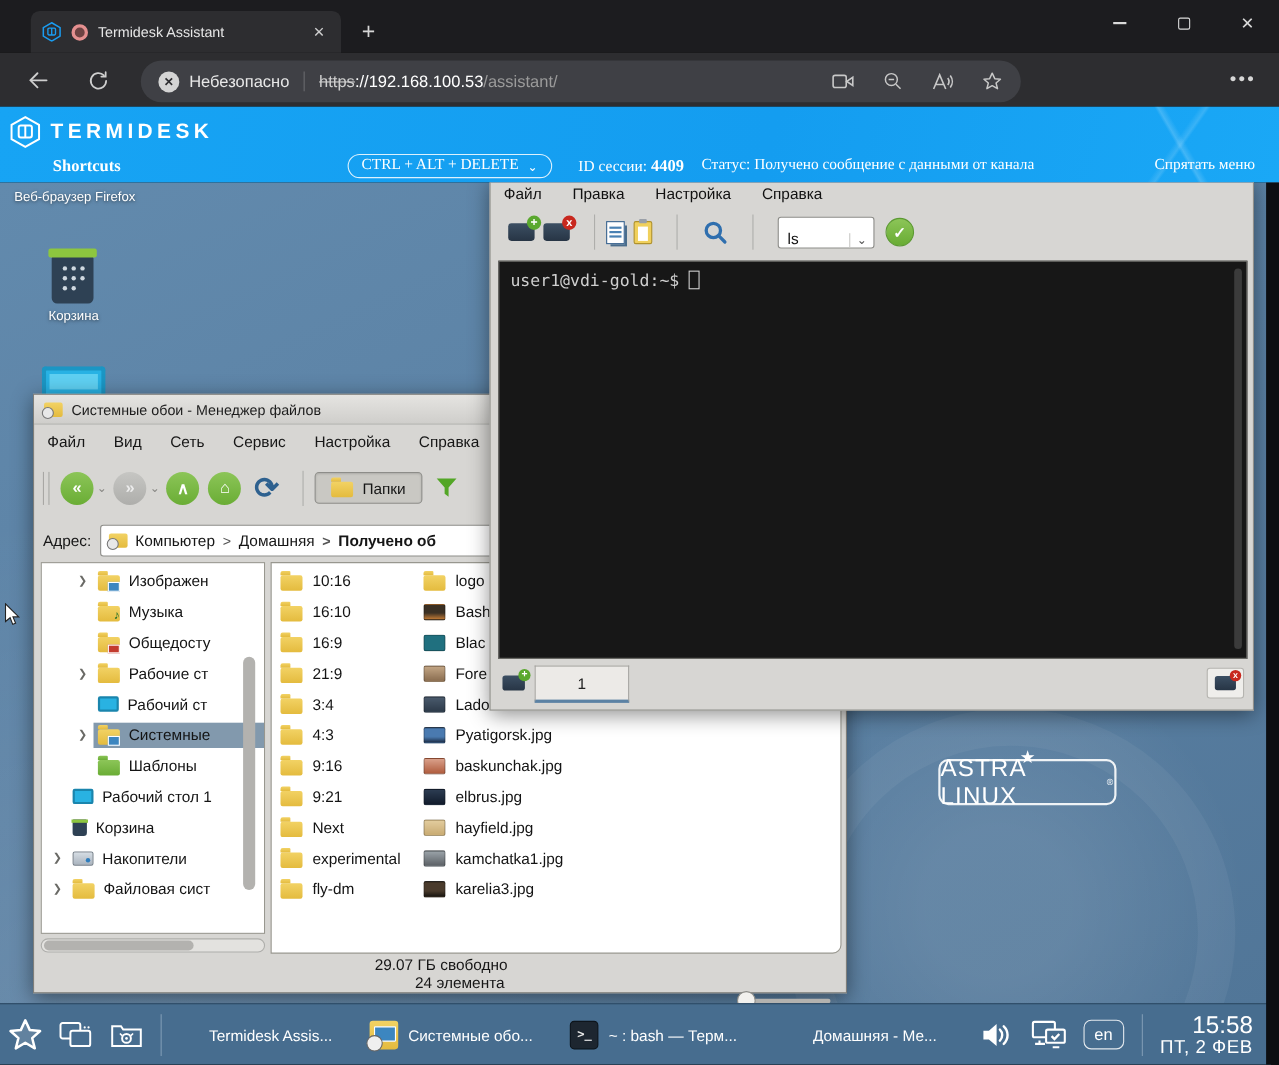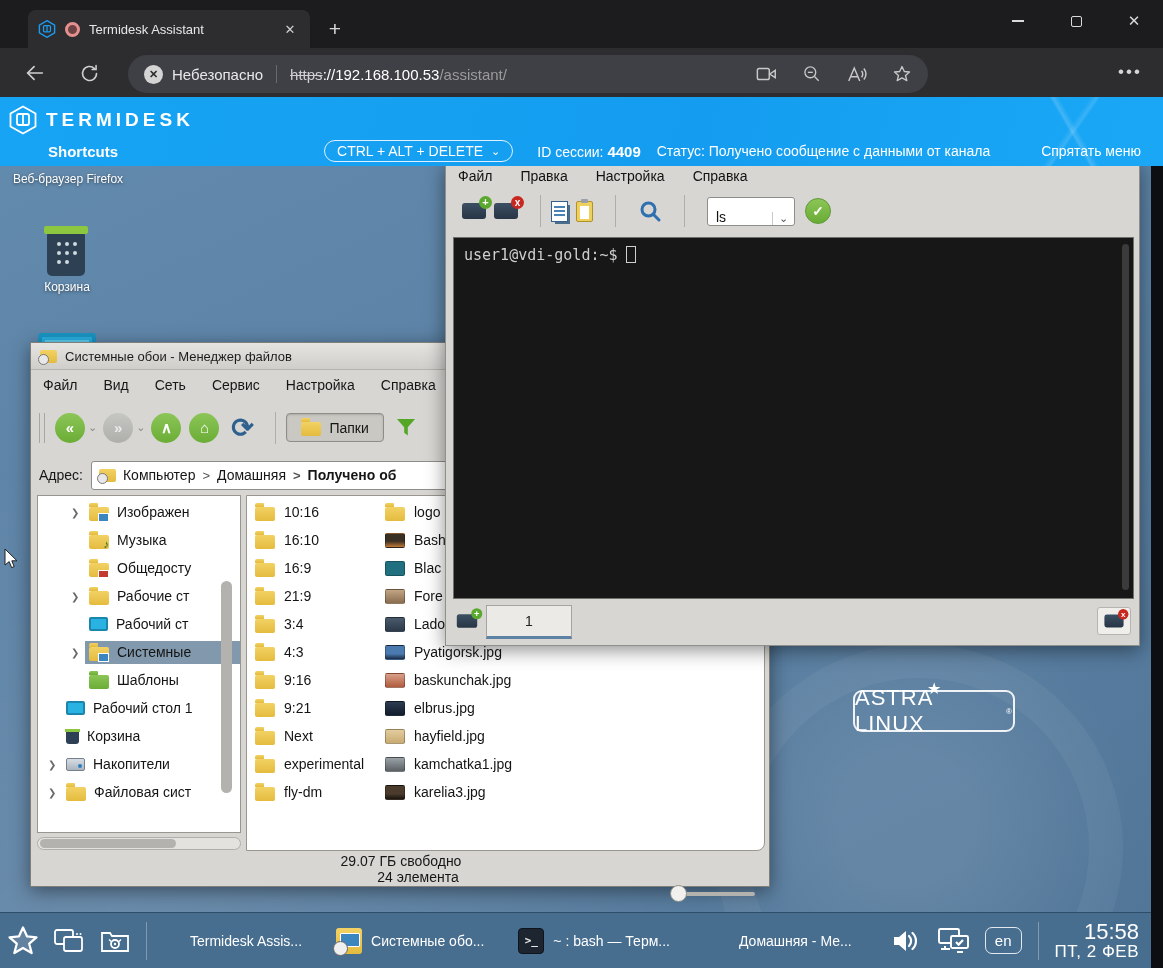--- a/index.html
+++ b/index.html
@@ -36,21 +36,21 @@
   .pill-icons{margin-left:auto;display:flex;align-items:center;gap:24px;}
   .dots{position:absolute;left:1118px;top:62px;color:#d6d6d6;font-size:17px;letter-spacing:2px;}
 
   
   .tdhead{position:absolute;left:0;top:97px;width:1163px;height:69px;background:linear-gradient(105deg,#17a4f4,#149df0 60%,#1aa8f6);color:#fff;overflow:hidden;}
   .tdhead::after{content:"";position:absolute;right:-40px;top:-30px;width:260px;height:120px;
        background:linear-gradient(60deg,transparent 48%,rgba(255,255,255,.18) 49%,transparent 51%),
                   linear-gradient(-55deg,transparent 48%,rgba(255,255,255,.14) 49%,transparent 51%);}
   .brand{position:absolute;left:8px;top:8px;display:flex;align-items:center;gap:8px;}
   .brand-name{font-size:19px;font-weight:bold;letter-spacing:4px;}
-  .td-row{position:absolute;left:0;top:40px;width:1163px;height:28px;display:flex;align-items:center;font-size:14px;}
+  .td-row{position:absolute;left:0;top:40px;width:1163px;height:28px;display:flex;align-items:center;font-size:14px;font-family:Liberation Serif, serif;}
   .shortcuts{font-weight:bold;font-size:15px;margin-left:48px;}
   .hotkey{margin-left:206px;border:1px solid rgba(255,255,255,.85);border-radius:13px;padding:2px 12px;font-size:14px;display:flex;gap:8px;align-items:center;}
   .sess{margin-left:24px;}
   .sess b{font-size:15px;}
   .status{margin-left:16px;}
   .hidemenu{margin-left:auto;margin-right:22px;}
 
   
   .desktop{position:absolute;left:0;top:166px;width:1163px;height:746px;
      background:radial-gradient(circle at 78% 88%, rgba(255,255,255,.10) 0 6%, transparent 20%),
@@ -75,21 +75,21 @@
   .astra .reg{font-size:8px;vertical-align:top;margin-left:2px;}
 
   .rstrip{position:absolute;left:1151px;top:166px;width:12px;height:802px;background:#0c0e12;z-index:40;}
 
   .mcursor{position:absolute;left:4px;top:382px;z-index:30;}
 
   
   .win{position:absolute;background:#d7d6d3;border:1px solid #7e7e7a;box-shadow:0 4px 18px rgba(0,0,0,.45);}
 
   
-  .fm{left:30px;top:176px;width:740px;height:545px;z-index:2;padding-left:44px;}
+  .fm{left:30px;top:192px;width:740px;height:545px;z-index:2;padding-left:44px;}
   .fm-title{position:absolute;left:0;top:0;width:100%;height:27px;background:linear-gradient(#e5e4e1,#cfcecb);
             display:flex;align-items:center;gap:8px;padding:0 9px;font-size:13px;color:#1c1c1c;border-bottom:1px solid #b4b3b0;}
   .fm-menu{position:absolute;left:0;top:27px;width:100%;height:30px;display:flex;align-items:center;padding-left:12px;font-size:14px;color:#161616;}
   .fm-menu .mi{margin-right:26px;}
   .fm-tools{position:absolute;left:0;top:57px;width:100%;height:55px;display:flex;align-items:center;padding-left:8px;}
   .grip{width:6px;height:30px;border-left:1px solid #a8a7a4;border-right:1px solid #a8a7a4;margin-right:10px;}
   .cbtn{width:30px;height:30px;border-radius:50%;background:linear-gradient(#8cc558,#6aad35);color:#fff;font-weight:bold;
         display:flex;align-items:center;justify-content:center;font-size:15px;}
   .cbtn.dis{background:linear-gradient(#c6c6c3,#aeaeab);color:#ececec;}
   .chev{color:#8a8a86;font-size:11px;margin:0 6px 0 3px;}

